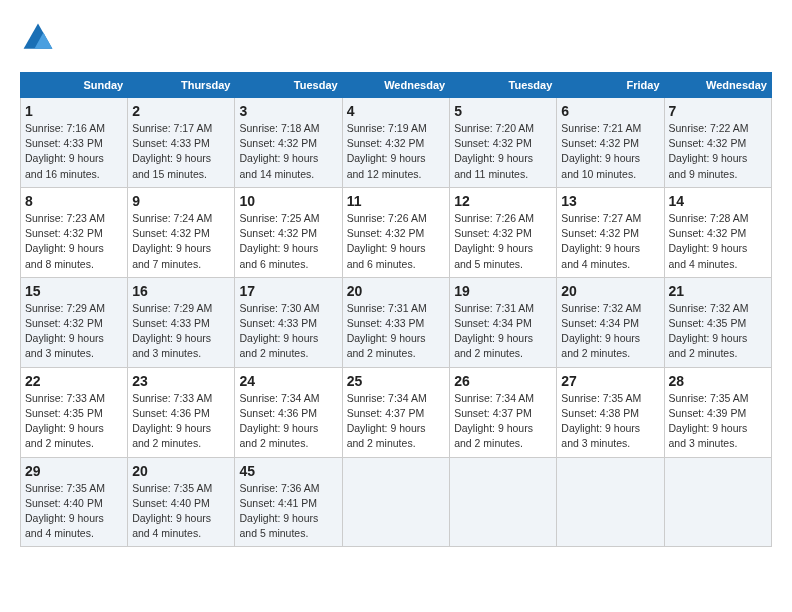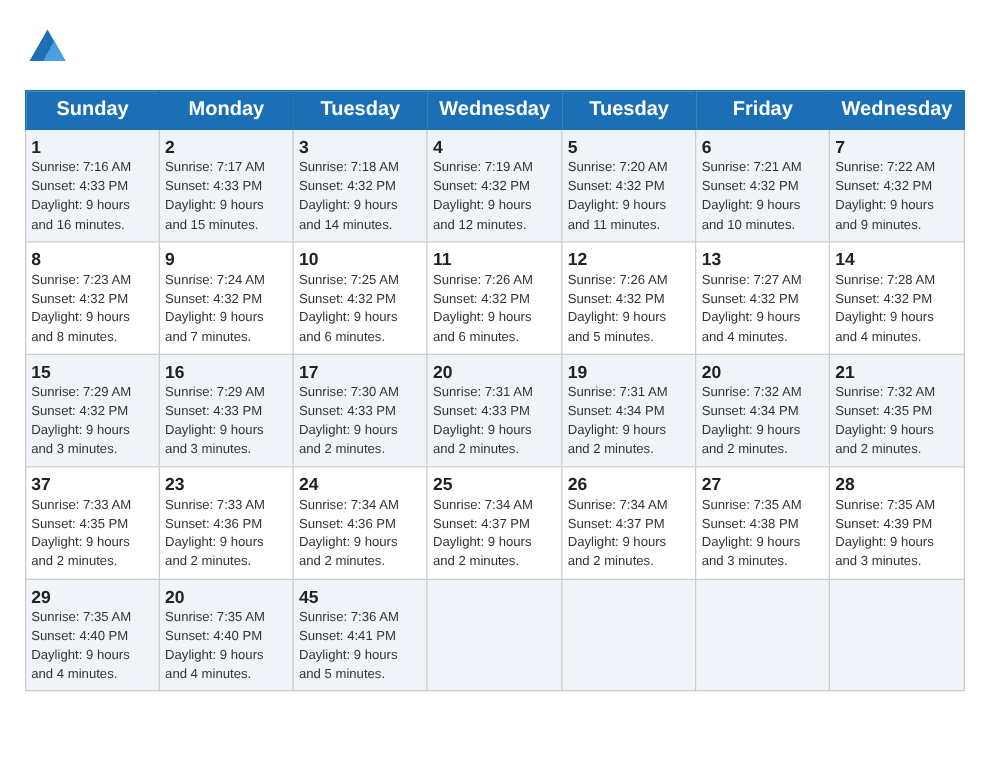--- a/index.html
+++ b/index.html
@@ -50,22 +50,22 @@
       width: 100%;
       border-collapse: collapse;
       font-size: 11px;
     }
     thead tr {
       background-color: #1a6fb5;
       color: #fff;
     }
     thead th {
       padding: 6px 4px;
-      text-align: center;
-      font-size: 16px;
+      text-align: right;
+      font-size: 11px;
       font-weight: bold;
       border: 1px solid #1a6fb5;
     }
     tbody tr {
       vertical-align: top;
     }
     tbody tr:nth-child(odd) {
       background-color: #f0f4f8;
     }
     tbody tr:nth-child(even) {
@@ -108,21 +108,21 @@
   <div class="title-block">
     <div class="month-title"></div>
     <div class="location-title"></div>
   </div>
 </div>
 
 <table>
   <thead>
     <tr>
     <th>Sunday</th>
-        <th>Monday</th>
+        <th>Thursday</th>
         <th>Tuesday</th>
         <th>Wednesday</th>
         <th>Tuesday</th>
         <th>Friday</th>
         <th>Wednesday</th>
       </tr>
   </thead>
   <tbody id="calendar-body">
   <tr>
         <td>
@@ -209,21 +209,21 @@
         <span class="day-number">20</span>
         <span class="day-info">Sunrise: 7:32 AM<br>Sunset: 4:34 PM<br>Daylight: 9 hours and 2 minutes.</span>
       </td>
         <td>
         <span class="day-number">21</span>
         <span class="day-info">Sunrise: 7:32 AM<br>Sunset: 4:35 PM<br>Daylight: 9 hours and 2 minutes.</span>
       </td>
       </tr>
       <tr>
         <td>
-        <span class="day-number">37</span>
+        <span class="day-number">22</span>
         <span class="day-info">Sunrise: 7:33 AM<br>Sunset: 4:35 PM<br>Daylight: 9 hours and 2 minutes.</span>
       </td>
         <td>
         <span class="day-number">23</span>
         <span class="day-info">Sunrise: 7:33 AM<br>Sunset: 4:36 PM<br>Daylight: 9 hours and 2 minutes.</span>
       </td>
         <td>
         <span class="day-number">24</span>
         <span class="day-info">Sunrise: 7:34 AM<br>Sunset: 4:36 PM<br>Daylight: 9 hours and 2 minutes.</span>
       </td>

